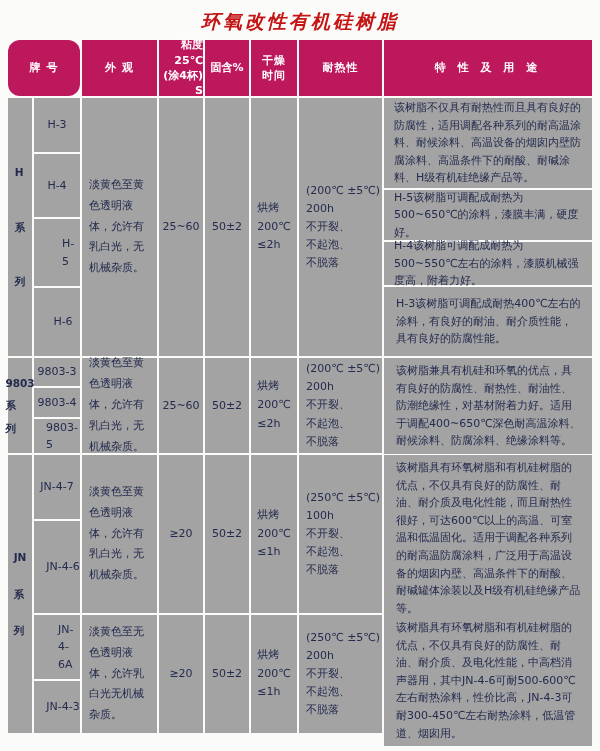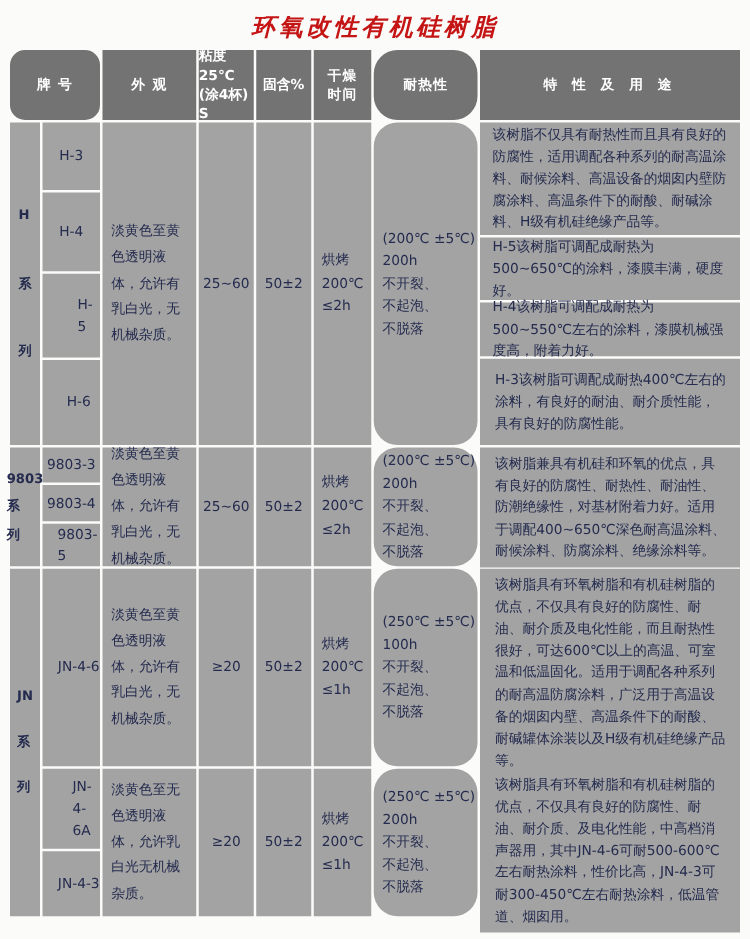--- a/index.html
+++ b/index.html
@@ -30,41 +30,41 @@
     top: 40px;
     width: 584px;
     display: flex;
     flex-direction: column;
     gap: 2px;
   }
   .row { display: flex; gap: 2px; }
   
   .header-row { height: 56px; }
   .hcell {
-    background: #737373;
+    background: #be185d;
     color: #ffffff;
     font-size: 11px;
     font-weight: bold;
     display: flex;
     align-items: center;
     justify-content: center;
-    text-align: left;
+    text-align: right;
     white-space: pre-line;
     line-height: 1.4;
     letter-spacing: 1px;
   }
   
   .w-gradehdr { width: 72px; border-radius: 12px; }
   .w-series   { width: 24px; }
   .w-grade    { width: 46px; }
   .w-app      { width: 75px; }
   .w-visc     { width: 44px; }
   .w-solid    { width: 44px; }
   .w-dry      { width: 46px; }
-  .w-heat     { width: 83px; border-radius: 19px; }
+  .w-heat     { width: 83px; }
   .w-feat     { flex: 1; }
   
   .cell {
     background: #a3a3a3;
     font-size: 11px;
     line-height: 1.55;
   }
   .center {
     display: flex;
     align-items: center;
@@ -193,20 +193,21 @@
     </div>
 
     <div class="jn-block">
       <div class="cell center series-cell lh-jn w-series">JN
 系
 列</div>
       <div class="jn-right">
 
         <div class="row band-jna">
           <div class="stack w-grade">
+            <div class="cell center" style="height:64px;">JN-4-7</div>
             <div class="cell center grow">JN-4-6</div>
           </div>
           <div class="cell app-cell w-app">淡黄色至黄色透明液体，允许有乳白光，无机械杂质。</div>
           <div class="cell center w-visc">≥20</div>
           <div class="cell center w-solid">50±2</div>
           <div class="cell center pre dry-cell w-dry">烘烤
 200℃
 ≤1h</div>
           <div class="cell heat-cell w-heat">(250℃ ±5℃)
 100h

